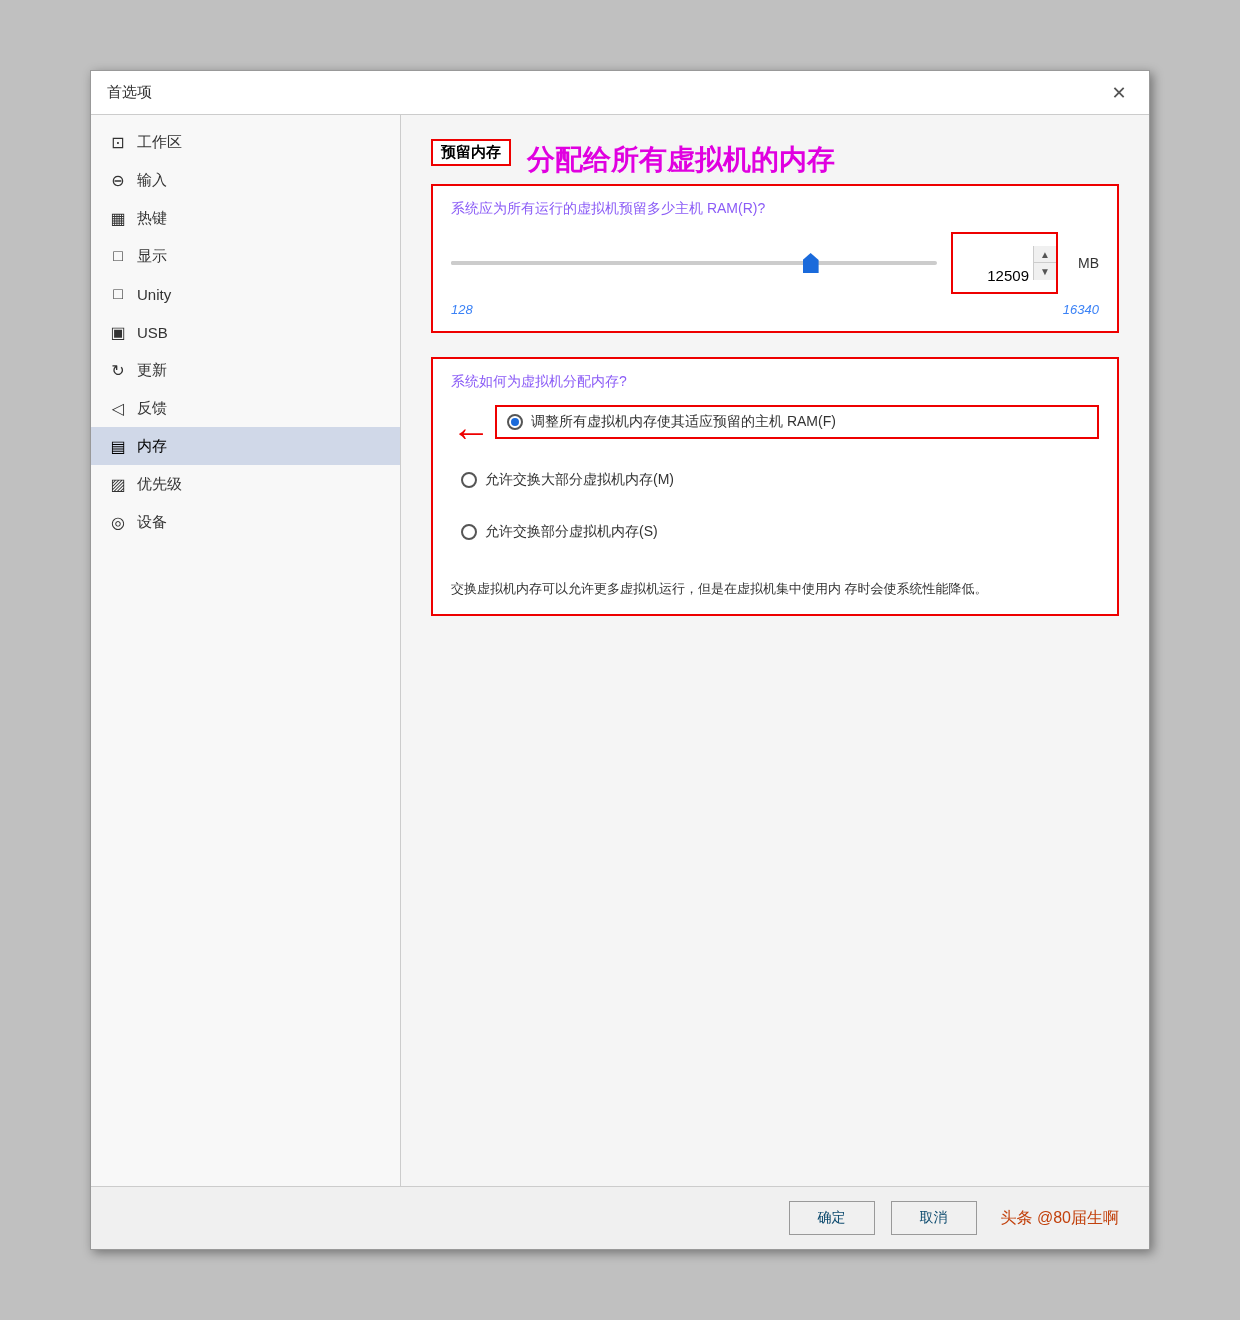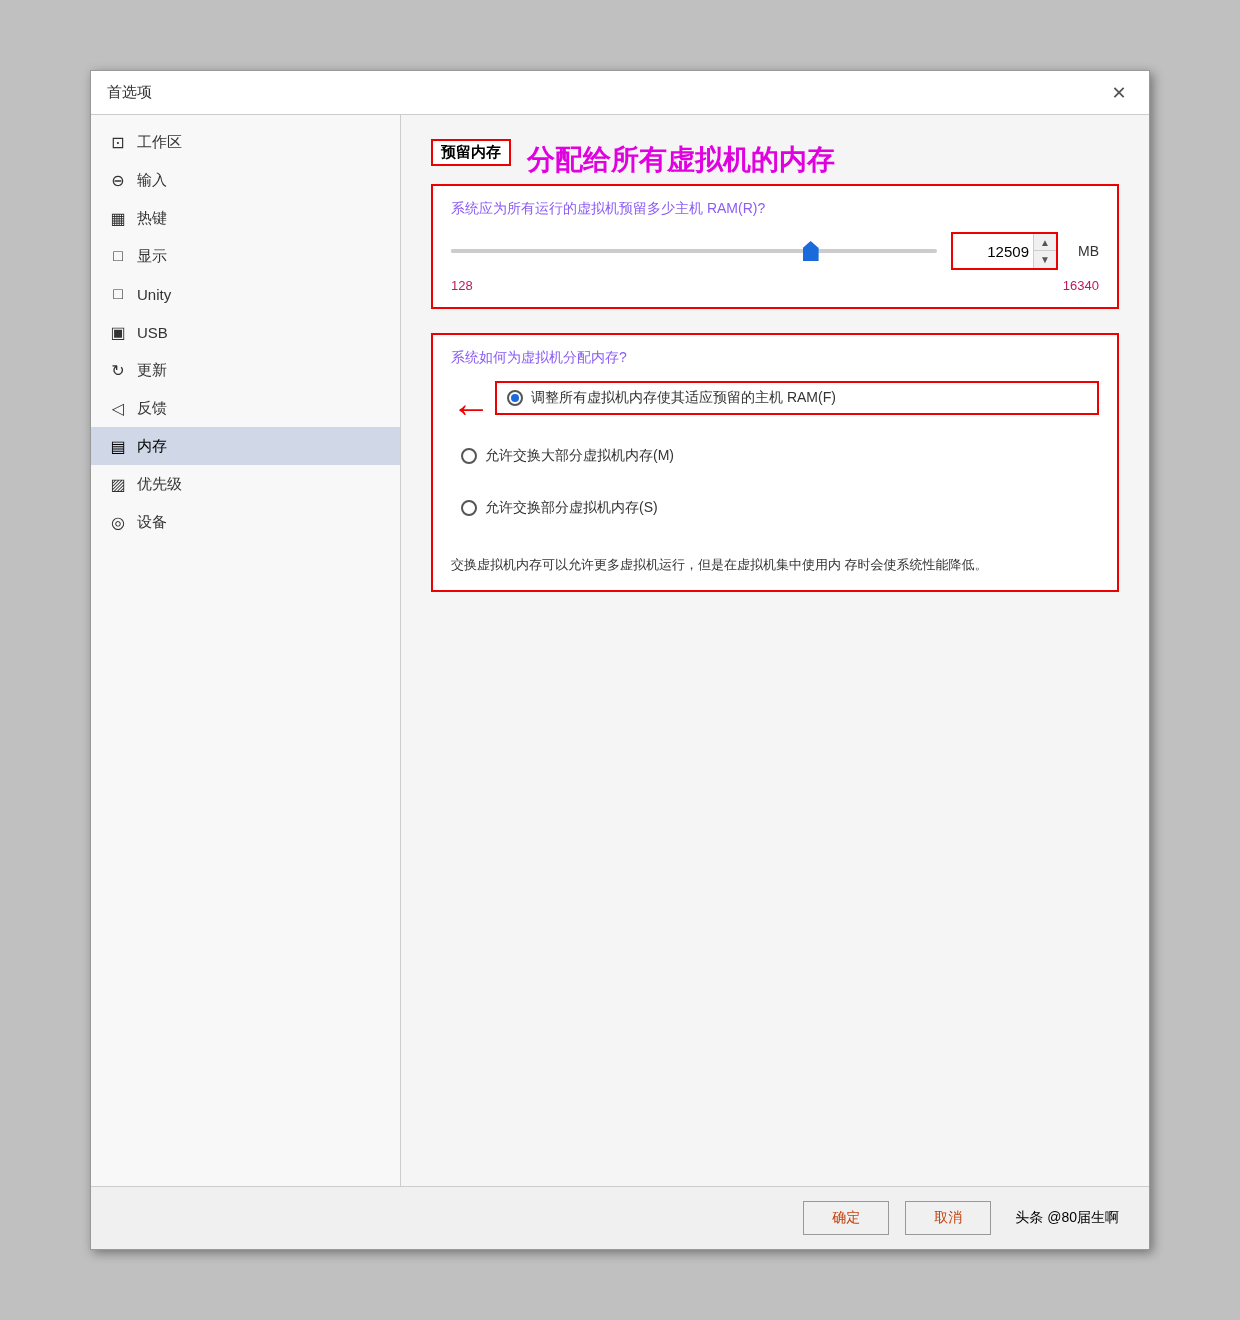--- a/index.html
+++ b/index.html
@@ -156,20 +156,21 @@
       background: white;
     }
     .spinbox-input {
       width: 80px;
       height: 34px;
       border: none;
       text-align: right;
       font-size: 15px;
       padding-right: 4px;
       outline: none;
+      margin-top: 24px;
     }
     .spinbox-buttons {
       display: flex;
       flex-direction: column;
       border-left: 1px solid #ccc;
     }
     .spinbox-btn {
       width: 22px;
       height: 17px;
       border: none;
@@ -184,22 +185,23 @@
     .spinbox-btn:first-child { border-bottom: 1px solid #ccc; }
     .mb-label {
       font-size: 14px;
       color: #333;
       margin-left: 6px;
     }
     .slider-range-row {
       display: flex;
       justify-content: space-between;
       font-size: 13px;
-      color: #be185d;
+      color: #3b82f6;
       margin-top: 2px;
+      font-style: italic;
     }
     .radio-option {
       display: flex;
       align-items: center;
       gap: 8px;
       margin-bottom: 22px;
       font-size: 14px;
       color: #333;
       cursor: pointer;
     }
@@ -246,28 +248,28 @@
       border-top: 1px solid #ccc;
       gap: 16px;
       background: #f0f0f0;
     }
     .footer-btn {
       padding: 7px 28px;
       font-size: 14px;
       border: 1px solid #999;
       background: #f0f0f0;
       cursor: pointer;
+      color: #0c4a6e;
+    }
+    .footer-btn.primary {
+      background: #f0f0f0;
+    }
+    .footer-watermark {
+      font-size: 16px;
       color: #c2410c;
-    }
-    .footer-btn.primary {
-      background: #f0f0f0;
-    }
-    .footer-watermark {
-      font-size: 14px;
-      color: #000000;
       margin-left: 8px;
     }
   </style>
 </head>
 <body>
 
 <div class="dialog">
 
   <div class="title-bar">
     <span class="title-bar-title">首选项</span>

